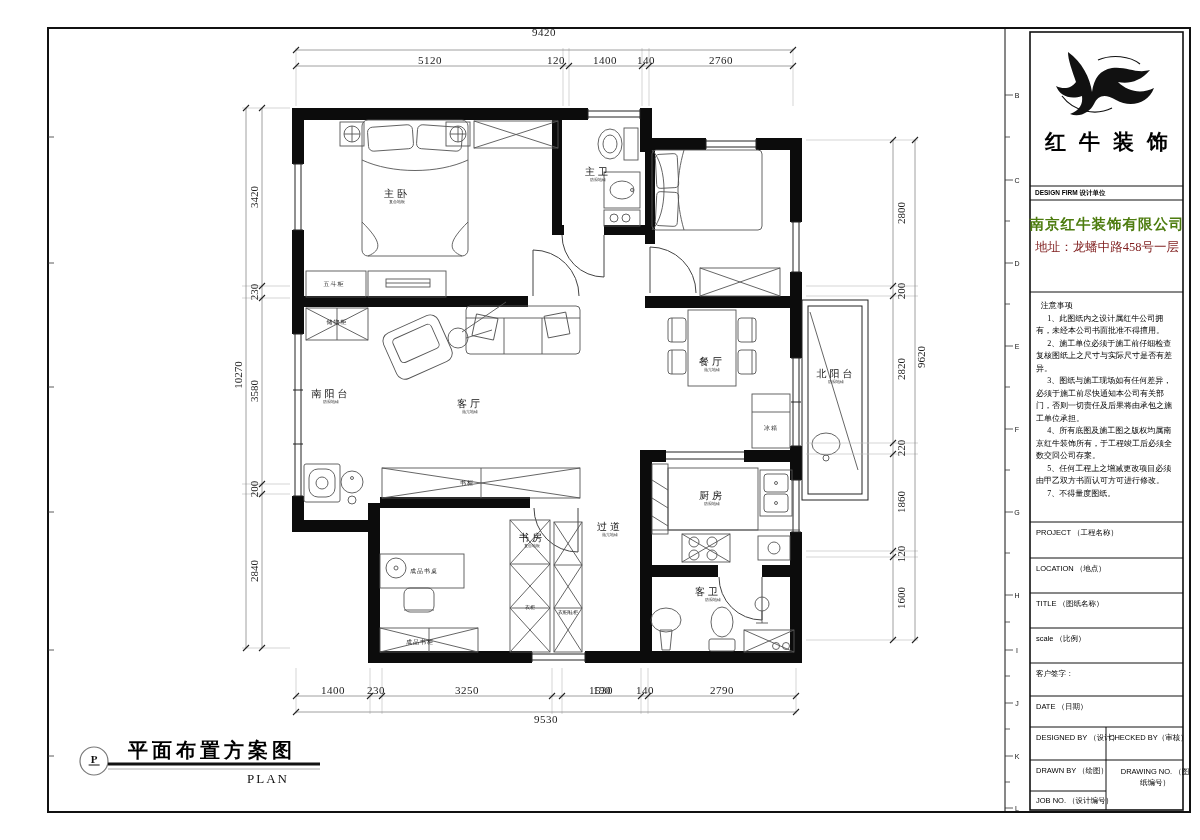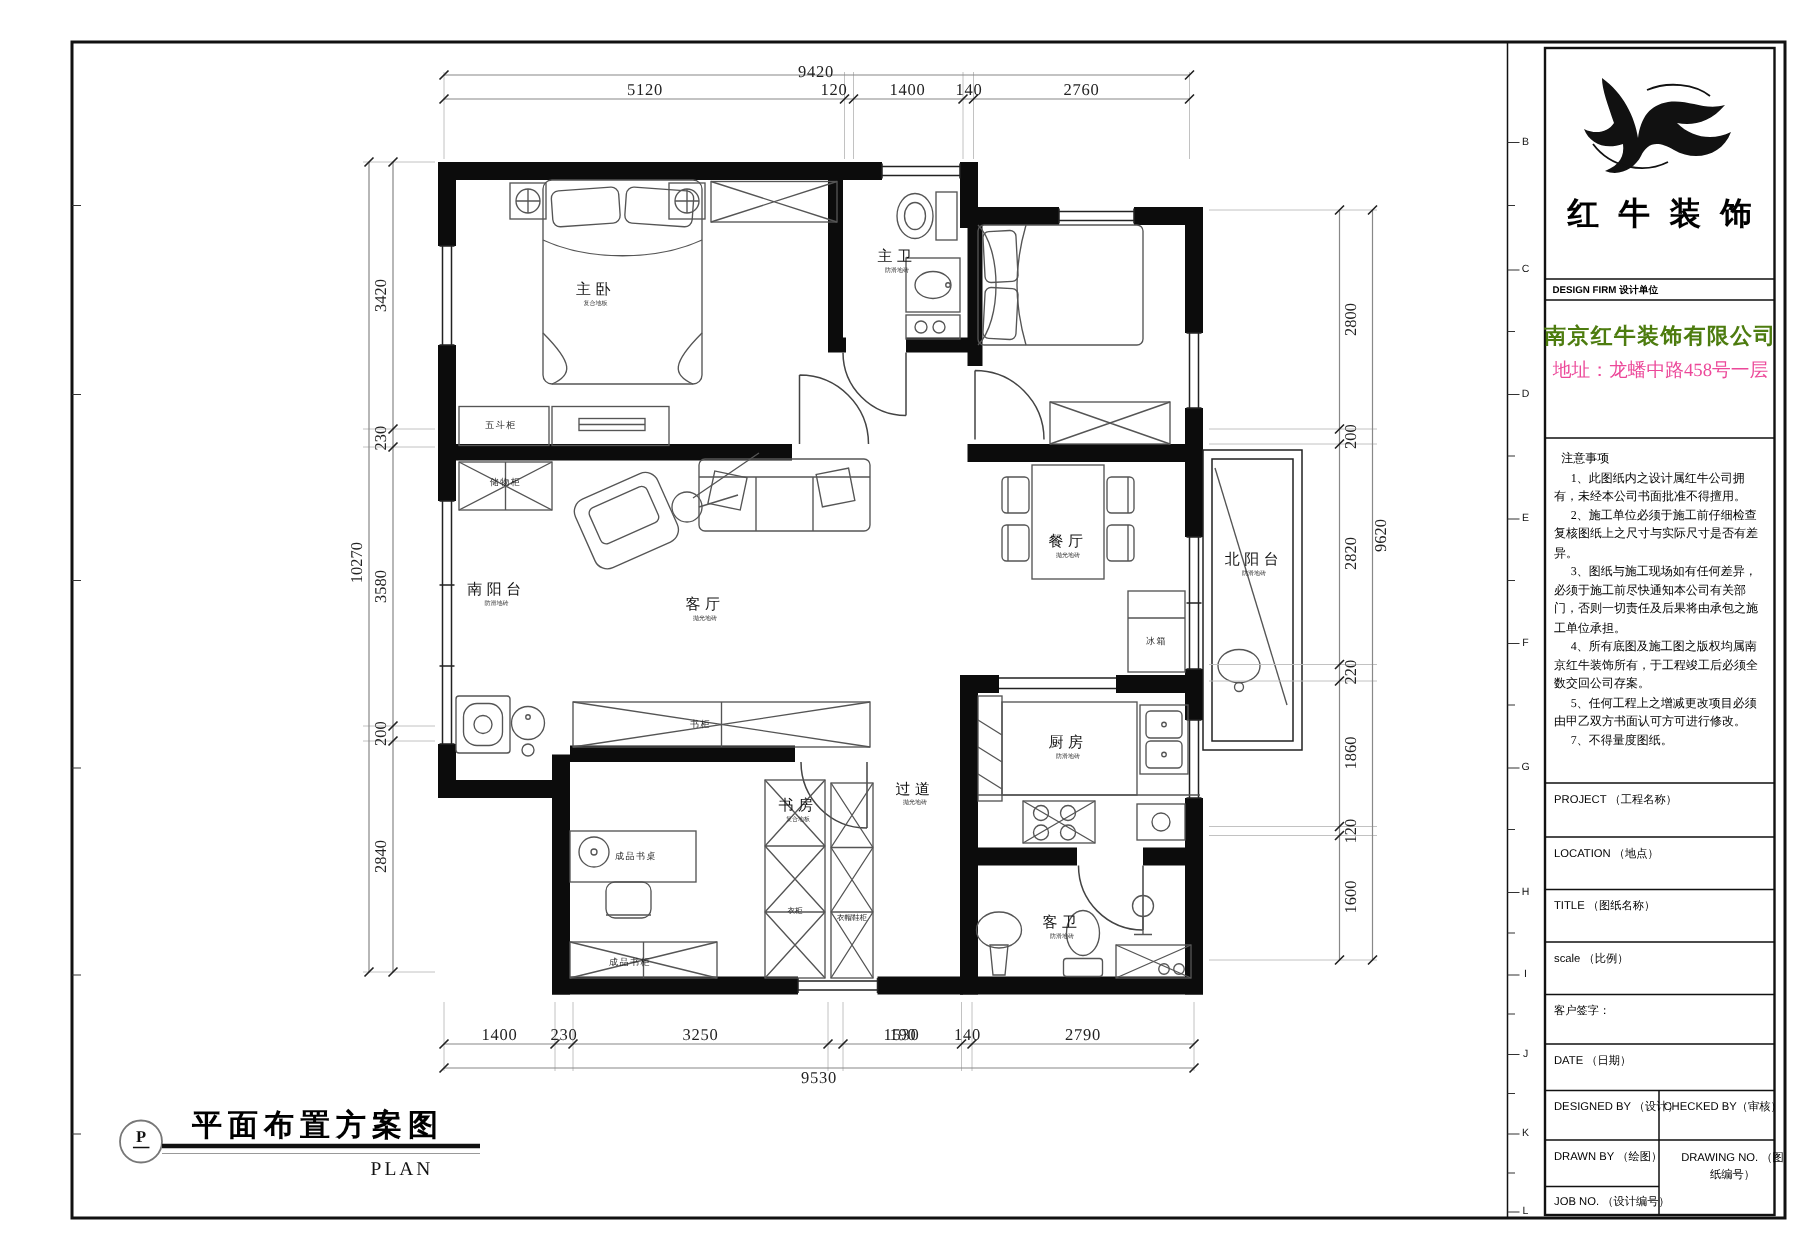--- a/index.html
+++ b/index.html
@@ -15,21 +15,21 @@
   .flabel.small{font-size:5px;letter-spacing:0;}
   .rletter{position:absolute;font-size:7px;color:#111;font-family:"Liberation Sans",sans-serif;transform:translate(-50%,-50%);}
   
   .ptitle{font-size:20px;font-weight:bold;letter-spacing:4px;color:#000;}
   .psub{font-size:13px;letter-spacing:2px;color:#111;}
   .pcirc{font-size:11px;font-weight:bold;border-bottom:1.5px solid #111;line-height:12px;padding:0 2px;}
   
   .tb-logo{font-size:21px;font-weight:bold;letter-spacing:13px;color:#000;}
   .tb-firm{position:absolute;font-size:6.5px;font-weight:bold;font-family:"Liberation Sans",sans-serif;color:#000;}
   .tb-co{font-size:14.5px;font-weight:bold;color:#4d7c0f;letter-spacing:1px;}
-  .tb-ad{font-size:12.5px;color:#ec4899;}
+  .tb-ad{font-size:12.5px;color:#7f1d1d;}
   .tb-notes{position:absolute;left:1036px;top:300px;width:142px;font-size:8px;line-height:12.5px;color:#000;}
   .tb-notes p{margin:0;text-indent:1.4em;}
   .tb-notes .nt{text-indent:0.6em;}
   .tb-field{position:absolute;font-size:7.5px;color:#000;font-family:"Liberation Sans",sans-serif;}
   .tb-dno{width:72px;text-align:center;white-space:normal;line-height:11px;}
 </style>
 </head>
 <body>
 <div id="sheet">
 
@@ -247,21 +247,21 @@
     <line x1="108" y1="769" x2="320" y2="769" stroke="#999" stroke-width="0.8"></line>
   </g>
 
   <g>
     <path d="M1068,52 C1082,62 1090,78 1092,92 C1094,78 1100,70 1112,68 C1126,66 1136,74 1150,70 C1140,82 1128,84 1118,82 C1128,92 1142,94 1154,88 C1148,104 1130,108 1116,100 C1104,93 1098,96 1094,104 C1090,112 1080,118 1070,114 C1080,110 1083,104 1082,96 C1070,100 1060,96 1056,86 C1064,90 1072,88 1076,82 C1072,70 1068,60 1068,52 Z" fill="#111"></path>
     <path d="M1062,96 C1074,112 1096,116 1112,108" fill="none" stroke="#111" stroke-width="1.2"></path>
     <path d="M1098,60 C1112,54 1130,56 1140,64" fill="none" stroke="#111" stroke-width="1.2"></path>
   </g>
 </svg>
 
-<span class="abs dimh" style="left:544px;top:48px;">9420</span>
+<span class="abs dimh" style="left:544px;top:32px;">9420</span>
 <span class="abs dimh" style="left:430px;top:60px;">5120</span>
 <span class="abs dimh" style="left:556px;top:60px;">120</span>
 <span class="abs dimh" style="left:605px;top:60px;">1400</span>
 <span class="abs dimh" style="left:646px;top:60px;">140</span>
 <span class="abs dimh" style="left:721px;top:60px;">2760</span>
 
 <span class="abs dimh" style="left:333px;top:690px;">1400</span>
 <span class="abs dimh" style="left:376px;top:690px;">230</span>
 <span class="abs dimh" style="left:467px;top:690px;">3250</span>
 <span class="abs dimh" style="left:557px;top:690px;margin-left:45px;">190</span>
@@ -288,21 +288,21 @@
 
 <div class="abs room" style="left:397px;top:196px;"><span>主卧</span><span class="sub">复合地板</span></div>
 <div class="abs room" style="left:598px;top:174px;"><span>主卫</span><span class="sub">防滑地砖</span></div>
 <div class="abs room" style="left:470px;top:406px;"><span>客厅</span><span class="sub">抛光地砖</span></div>
 <div class="abs room" style="left:712px;top:364px;"><span>餐厅</span><span class="sub">抛光地砖</span></div>
 <div class="abs room" style="left:331px;top:396px;"><span>南阳台</span><span class="sub">防滑地砖</span></div>
 <div class="abs room" style="left:836px;top:376px;"><span>北阳台</span><span class="sub">防滑地砖</span></div>
 <div class="abs room" style="left:500px;top:540px;margin-left:32px;"><span>书房</span><span class="sub">复合地板</span></div>
 <div class="abs room" style="left:610px;top:529px;"><span>过道</span><span class="sub">抛光地砖</span></div>
 <div class="abs room" style="left:712px;top:498px;"><span>厨房</span><span class="sub">防滑地砖</span></div>
-<div class="abs room" style="left:708px;top:618px;"><span>客卫</span><span class="sub">防滑地砖</span></div>
+<div class="abs room" style="left:708px;top:594px;text-align:right;"><span>客卫</span><span class="sub">防滑地砖</span></div>
 
 <span class="abs flabel" style="left:334px;top:284px;">五斗柜</span>
 <span class="abs flabel" style="left:337px;top:322px;">储物柜</span>
 <span class="abs flabel" style="left:467px;top:483px;">书柜</span>
 <span class="abs flabel" style="left:771px;top:428px;">冰箱</span>
 <span class="abs flabel small" style="left:530px;top:607px;">衣柜</span>
 <span class="abs flabel small" style="left:568px;top:612px;">衣帽鞋柜</span>
 <span class="abs flabel" style="left:424px;top:571px;">成品书桌</span>
 <span class="abs flabel" style="left:420px;top:642px;">成品书柜</span>
 

